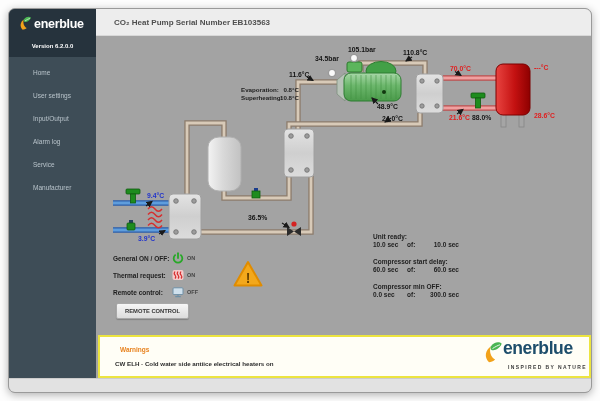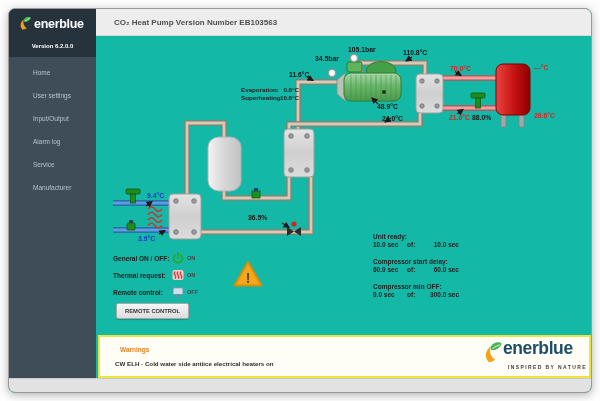--- a/index.html
+++ b/index.html
@@ -1,18 +1,18 @@
 <!DOCTYPE html>
 <html><head>
 <meta charset="utf-8">
 <style>
   * { margin:0; padding:0; box-sizing:border-box; }
   html,body { width:600px; height:401px; background:#fdfdfd; font-family:"Liberation Sans",sans-serif; }
   #stage { position:relative; width:600px; height:401px; overflow:hidden; }
-  #appwin { position:absolute; left:8px; top:8px; width:584px; height:385px; background:#14b8a6;
+  #appwin { position:absolute; left:8px; top:8px; width:584px; height:385px; background:#a3a3a3;
             border:1px solid #9a9a9a; border-radius:7px; overflow:hidden;
             box-shadow:0 2px 8px rgba(0,0,0,0.30); }
   
   .sidebar { position:absolute; left:0; top:0; width:87px; height:369px; background:#3e4d57; }
   .sb-top { position:absolute; left:0; top:0; width:87px; height:48px; background:#26333d; }
   .sb-logo-row { position:absolute; left:9px; top:7px; display:flex; align-items:center; }
   .sb-logo-text { color:#fff; font-size:12.5px; font-weight:bold; letter-spacing:-0.3px; margin-left:2px; }
   .sb-version { position:absolute; left:0; top:34px; width:87px; text-align:center; color:#fff;
                 font-size:6px; font-weight:bold; }
   .sb-menu { position:absolute; left:0; top:52px; width:87px; }
@@ -91,21 +91,21 @@
       <div class="sb-item">Home</div>
       <div class="sb-item">User settings</div>
       <div class="sb-item">Input/Output</div>
       <div class="sb-item">Alarm log</div>
       <div class="sb-item">Service</div>
       <div class="sb-item">Manufacturer</div>
     </div>
   </div>
 
   <div class="header">
-    <span class="header-title">CO₂ Heat Pump Version Number EB103563</span>
+    <span class="header-title">CO₂ Heat Pump Serial Number EB103563</span>
   </div>
 
   <svg class="diagram" viewBox="95 35 497 299">
     <defs>
       <linearGradient id="gr-hx" x1="0" y1="0" x2="0" y2="1">
         <stop offset="0" stop-color="#e3e3e3"></stop>
             <stop offset="0.5" stop-color="#cfcfcf"></stop>
             <stop offset="1" stop-color="#dcdcdc"></stop>
       </linearGradient>
       <linearGradient id="gr-recv" x1="0" y1="0" x2="1" y2="0">

